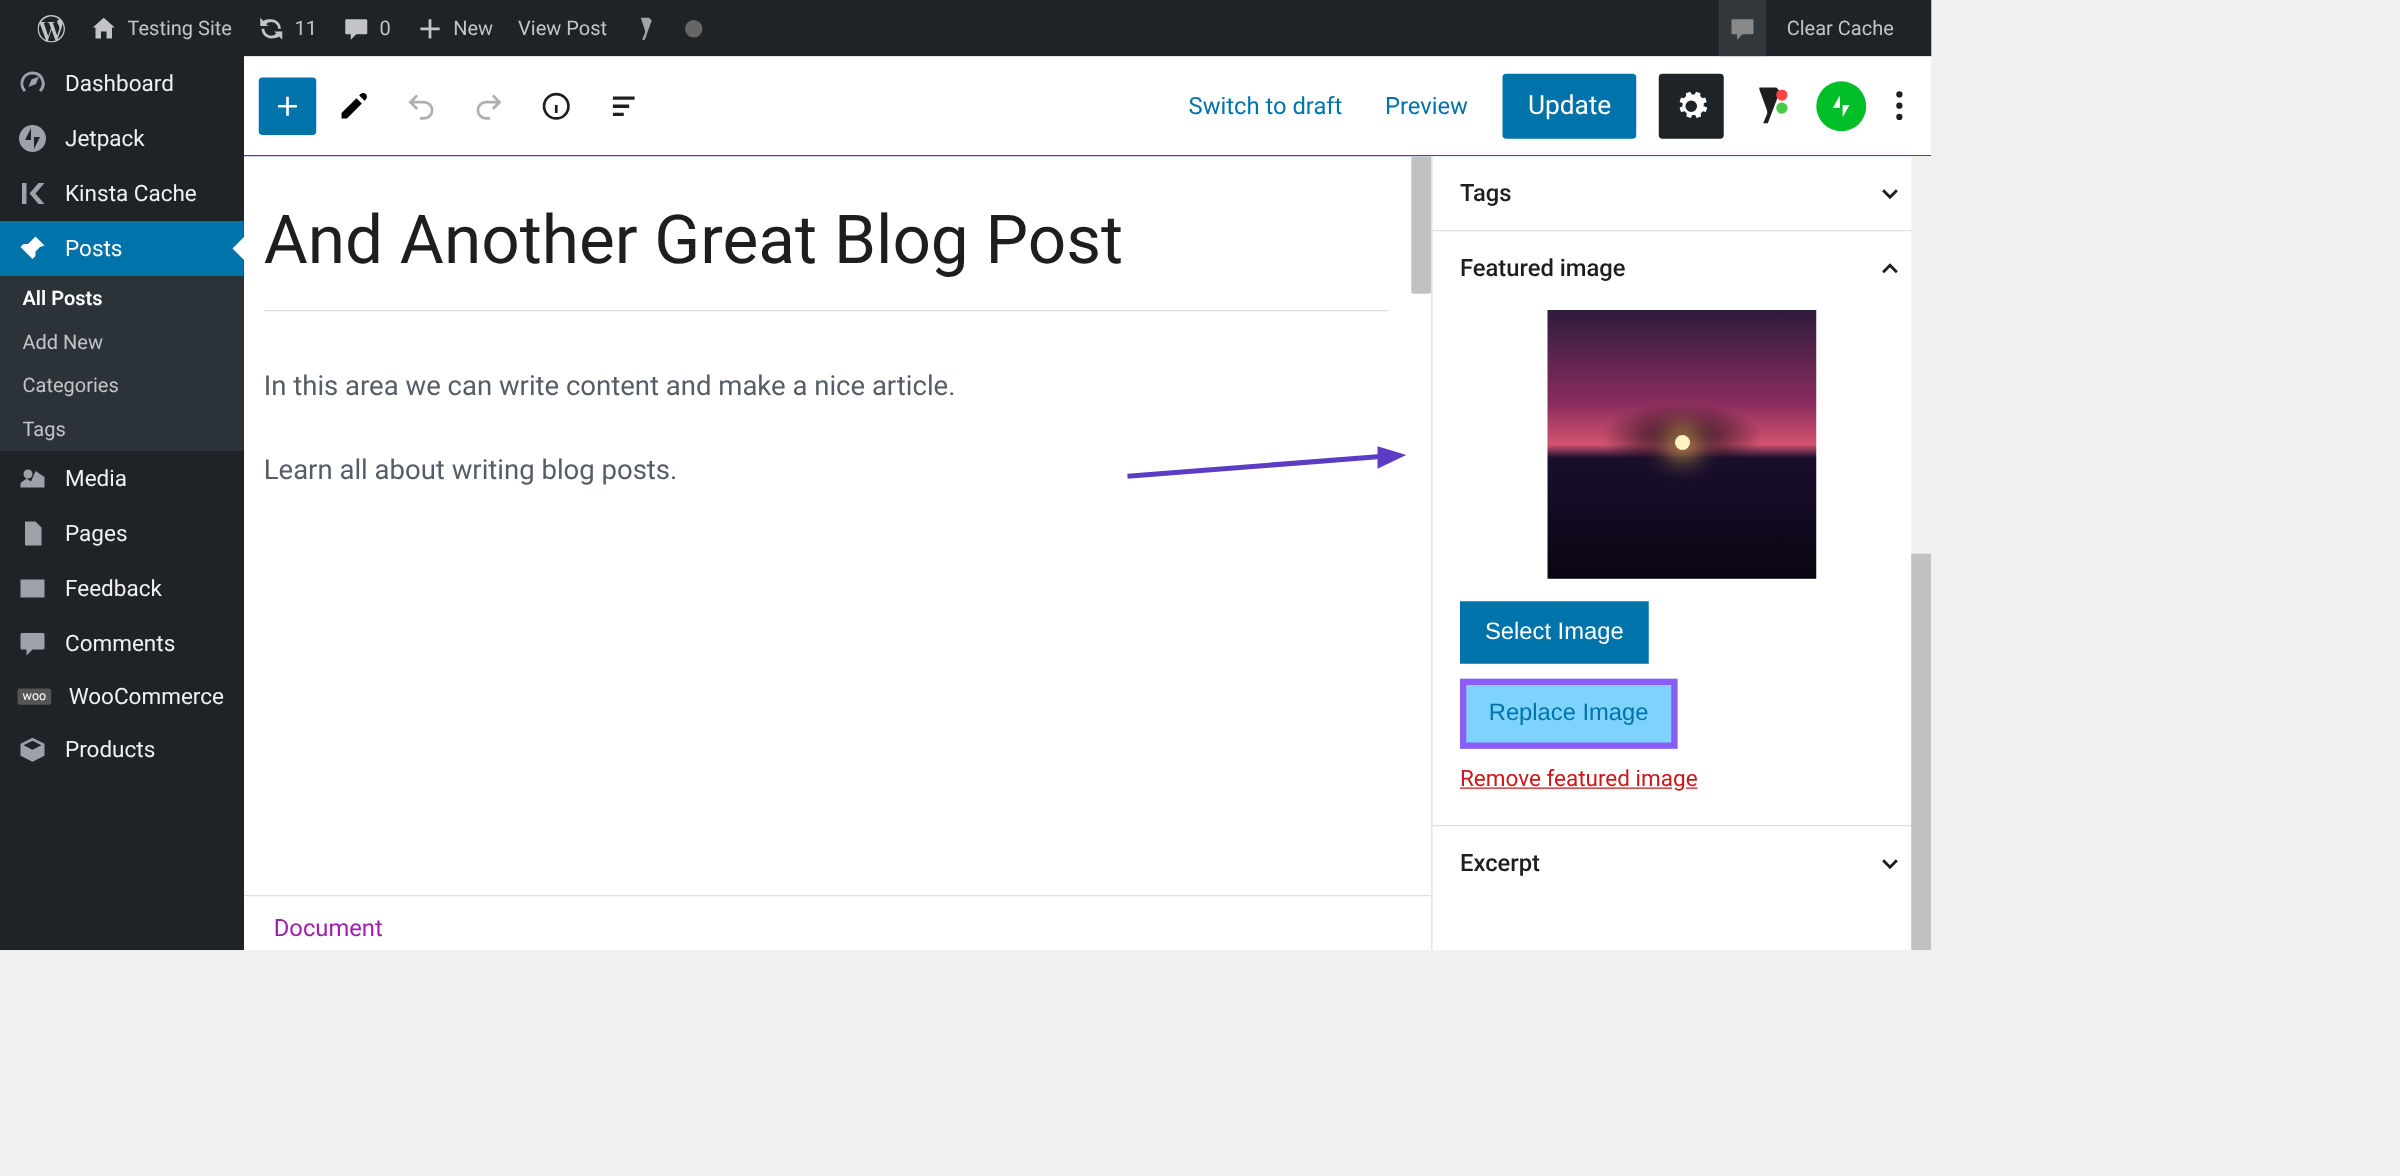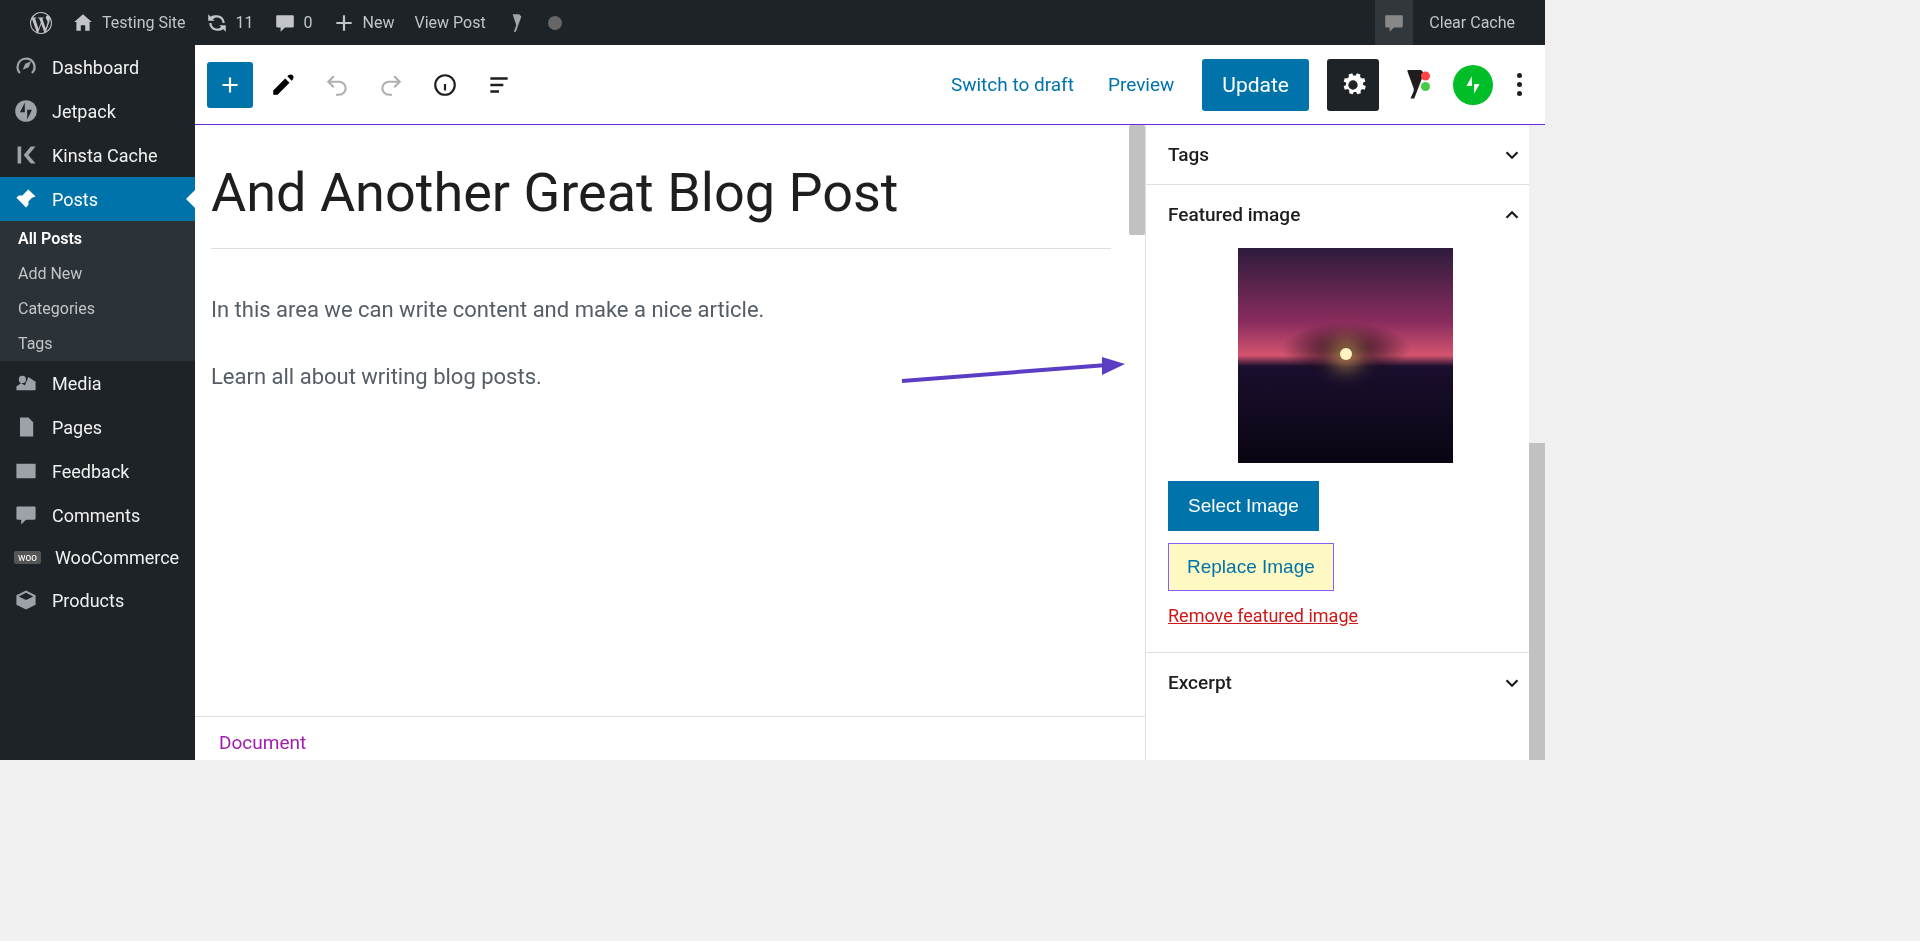--- a/index.html
+++ b/index.html
@@ -59,21 +59,21 @@
 .panel-sec { border-top: 1px solid #e0e0e0; }
 .panel-head { display: flex; align-items: center; justify-content: space-between; padding: 18px 22px; cursor: pointer; }
 .panel-title { font-size: 19px; font-weight: 500; color: #1e1e1e; }
 .chev { width: 22px; height: 22px; }
 .panel-body { padding: 4px 22px 26px 22px; }
 .fimg-wrap { display: flex; justify-content: center; margin-bottom: 18px; }
 .featured-thumb{width:215px;height:215px;background:linear-gradient(180deg,#2d1b3d 0%,#8b2d5e 35%,#d4546f 50%,#1a0f2e 55%,#0a0512 100%);position:relative;border:none;}
 .featured-thumb::before{content:"";position:absolute;left:50%;bottom:40%;transform:translateX(-50%);width:130px;height:55px;background:radial-gradient(ellipse at center,#1a0a1a 0%,transparent 70%);border-radius:50% 50% 10% 10%;}
 .featured-thumb::after{content:"";position:absolute;left:50%;bottom:48%;transform:translateX(-50%);width:12px;height:12px;background:#fff3c4;border-radius:50%;box-shadow:0 0 20px 8px rgba(255,200,100,0.7);}
 .btn-primary{background:#0073aa;color:#fff;font-size:19px;padding:14px 20px;border:none;cursor:pointer;display:inline-block;margin-bottom:12px;}
-.btn-secondary{background:#fef9c3;color:#0073aa;border:1px solid #8b5cf6;font-size:19px;padding:12px 18px;cursor:pointer;display:inline-block;margin-bottom:14px;}
+.btn-secondary{background:#7dd3fc;color:#0073aa;border:5px solid #8b5cf6;font-size:19px;padding:12px 18px;cursor:pointer;display:inline-block;margin-bottom:14px;}
 .remove-link{color:#cc1818;font-size:18px;text-decoration:underline;cursor:pointer;text-align:center;}
 .outer-scroll{position:absolute;right:0;top:0;width:16px;height:100%;background:#f0f0f0;}
 .outer-thumb{position:absolute;right:0;top:318px;bottom:0;width:16px;background:#c1c1c1;}
 </style>
 </head>
 <body>
 
 <div class="container">
 
   <div class="adminbar">

